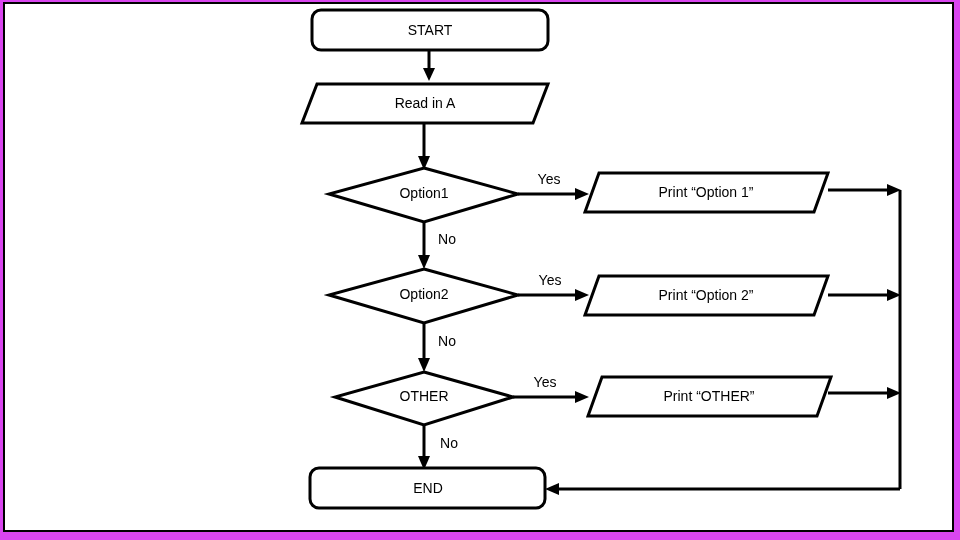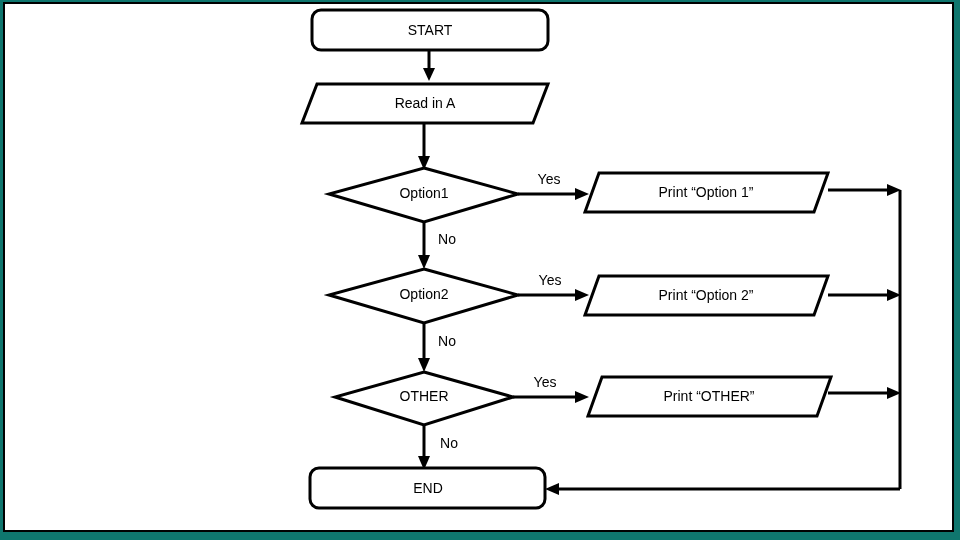--- a/index.html
+++ b/index.html
@@ -11,21 +11,21 @@
   body {
     width: 960px;
     height: 540px;
     overflow: hidden;
     font-family: "Liberation Sans", sans-serif;
   }
   #canvas {
     position: relative;
     width: 960px;
     height: 540px;
-    background: #0f766e;
+    background: #d946ef;
   }
   
   #frame {
     position: absolute;
     left: 3px;
     top: 2px;
     width: 951px;
     height: 530px;
     border: 2px solid #000000;
     box-sizing: border-box;

